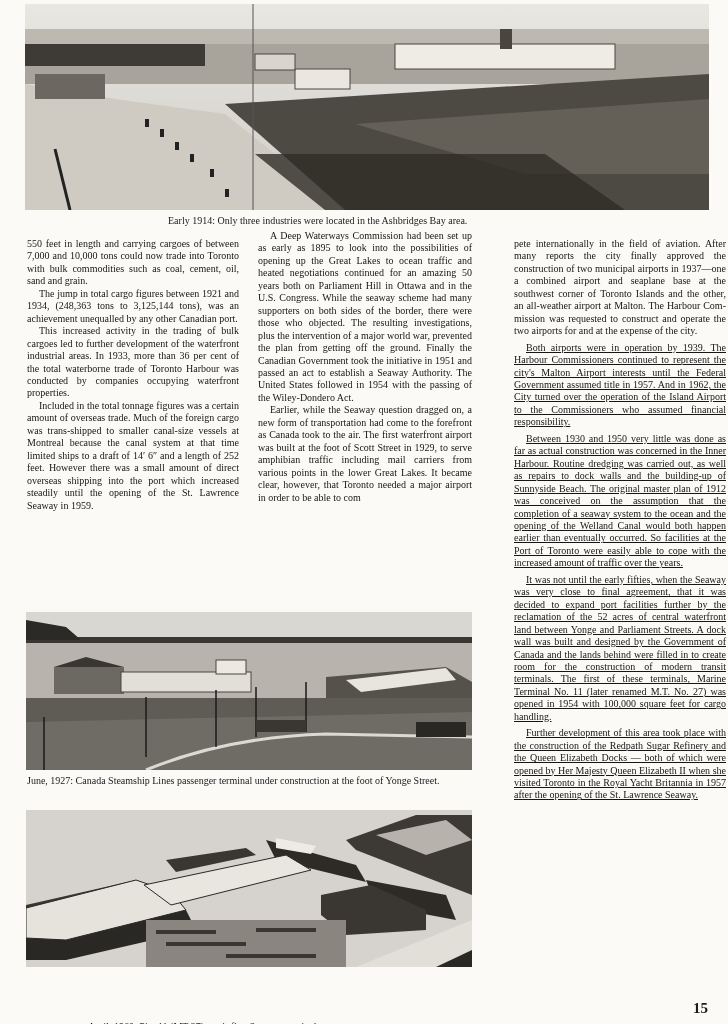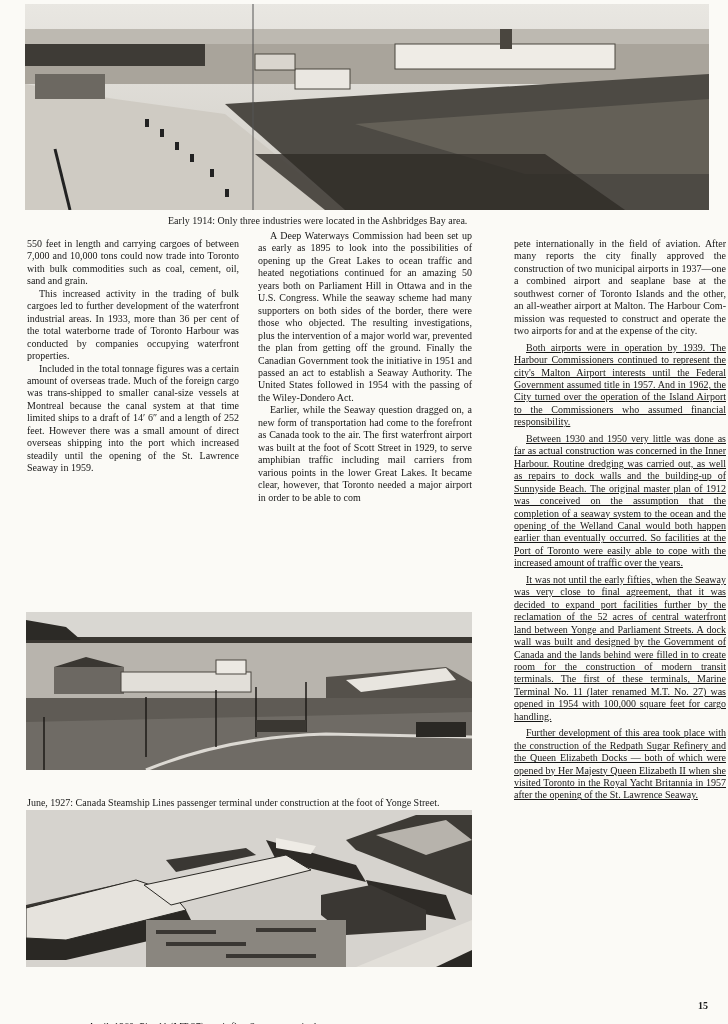--- a/index.html
+++ b/index.html
@@ -19,21 +19,21 @@
     .col {
       position: absolute; font-family: "Liberation Serif", "DejaVu Serif", serif;
       font-size: 10px; line-height: 12.45px; text-align: justify;
       hyphens: manual; color: #161616;
     }
     .col p { margin: 0; text-indent: 0; }
     .col p.ind { text-indent: 12px; }
     .col p.gap { margin-top: 4px; text-decoration: underline; }
     .pageno {
       position: absolute; right: 20px; top: 1000px; font-weight: bold;
-      font-family: "Liberation Serif", serif; font-size: 10px;
+      font-family: "Liberation Serif", serif; font-size: 15px;
     }
   </style>
 </head>
 <body>
 
 <div class="photo" style="left:25px; top:4px; width:684px; height:206px;">
   <svg viewBox="0 0 684 206" preserveAspectRatio="none">
     <defs>
       <linearGradient id="sky1" x1="0" y1="0" x2="0" y2="1">
         <stop offset="0" stop-color="#e9e7e2"></stop>
@@ -67,20 +67,21 @@
         <rect x="200" y="185" width="4" height="8"></rect>
     </g>
     <line x1="30" y1="145" x2="45" y2="206" stroke="#222" stroke-width="3"></line>
     <line x1="228" y1="0" x2="228" y2="206" stroke="#555" stroke-width="1"></line>
   </svg>
 </div>
 <div class="caption" style="left:168px; top:215px; width:440px; white-space:nowrap;">Early 1914: Only three industries were located in the Ashbridges Bay area.</div>
 
 <div class="col" style="left:27px; top:238px; width:212px;">
   <p>550 feet in length and carrying car­goes of between 7,000 and 10,000 tons could now trade into Toronto with bulk commodities such as coal, cement, oil, sand and grain.</p>
+  <p class="ind">The jump in total cargo figures be­tween 1921 and 1934, (248,363 tons to 3,125,144 tons), was an achieve­ment unequalled by any other Cana­dian port.</p>
   <p class="ind">This increased activity in the trading of bulk cargoes led to further development of the waterfront indus­trial areas. In 1933, more than 36 per cent of the total waterborne trade of Toronto Harbour was conducted by companies occupying waterfront properties.</p>
   <p class="ind">Included in the total tonnage figures was a certain amount of overseas trade. Much of the foreign cargo was trans-shipped to smaller canal-size ves­sels at Montreal because the canal system at that time limited ships to a draft of 14′ 6″ and a length of 252 feet. However there was a small amount of direct overseas shipping into the port which increased steadily until the opening of the St. Lawrence Seaway in 1959.</p>
 </div>
 
 <div class="col" style="left:258px; top:230px; width:214px;">
   <p class="ind">A Deep Waterways Commission had been set up as early as 1895 to look into the possibilities of opening up the Great Lakes to ocean traffic and heated negotiations continued for an amazing 50 years both on Parlia­ment Hill in Ottawa and in the U.S. Congress. While the seaway scheme had many supporters on both sides of the border, there were those who ob­jected. The resulting investigations, plus the intervention of a major world war, prevented the plan from getting off the ground. Finally the Canadian Government took the initiative in 1951 and passed an act to establish a Seaway Authority. The United States followed in 1954 with the passing of the Wiley-Dondero Act.</p>
   <p class="ind">Earlier, while the Seaway question dragged on, a new form of transpor­tation had come to the forefront as Canada took to the air. The first waterfront airport was built at the foot of Scott Street in 1929, to serve amphibian traffic including mail car­riers from various points in the lower Great Lakes. It became clear, however, that Toronto needed a ma­jor airport in order to be able to com­</p>
 </div>
 
 <div class="col" style="left:514px; top:238px; width:212px;">
@@ -114,21 +115,21 @@
       <line x1="18" y1="105" x2="18" y2="158"></line>
         <line x1="120" y1="85" x2="120" y2="145"></line>
       <line x1="190" y1="78" x2="190" y2="135"></line>
         <line x1="230" y1="75" x2="230" y2="125"></line>
       <line x1="280" y1="70" x2="280" y2="120"></line>
     </g>
     <rect x="230" y="108" width="50" height="12" fill="#3a3732"></rect>
     <rect x="390" y="110" width="50" height="15" fill="#2a2824"></rect>
   </svg>
 </div>
-<div class="caption" style="left:27px; top:797px; width:446px; text-align:justify;">June, 1927: Canada Steamship Lines passenger terminal under construction at the foot of Yonge Street.</div>
+<div class="caption" style="left:27px; top:775px; width:446px; text-align:justify;">June, 1927: Canada Steamship Lines passenger terminal under construction at the foot of Yonge Street.</div>
 
 <div class="photo" style="left:26px; top:810px; width:446px; height:157px;">
   <svg viewBox="0 0 446 157" preserveAspectRatio="none">
     <rect width="446" height="157" fill="#d6d3ce"></rect>
 
     <polygon points="320,30 390,5 446,5 446,85 330,40" fill="#3d3a35"></polygon>
     <polygon points="350,25 420,10 446,30 400,45" fill="#b7b3ac"></polygon>
 
     <polygon points="240,30 330,55 340,72 250,50" fill="#2e2b27"></polygon>
     <polygon points="250,28 290,36 285,44 250,38" fill="#eeebe5"></polygon>

